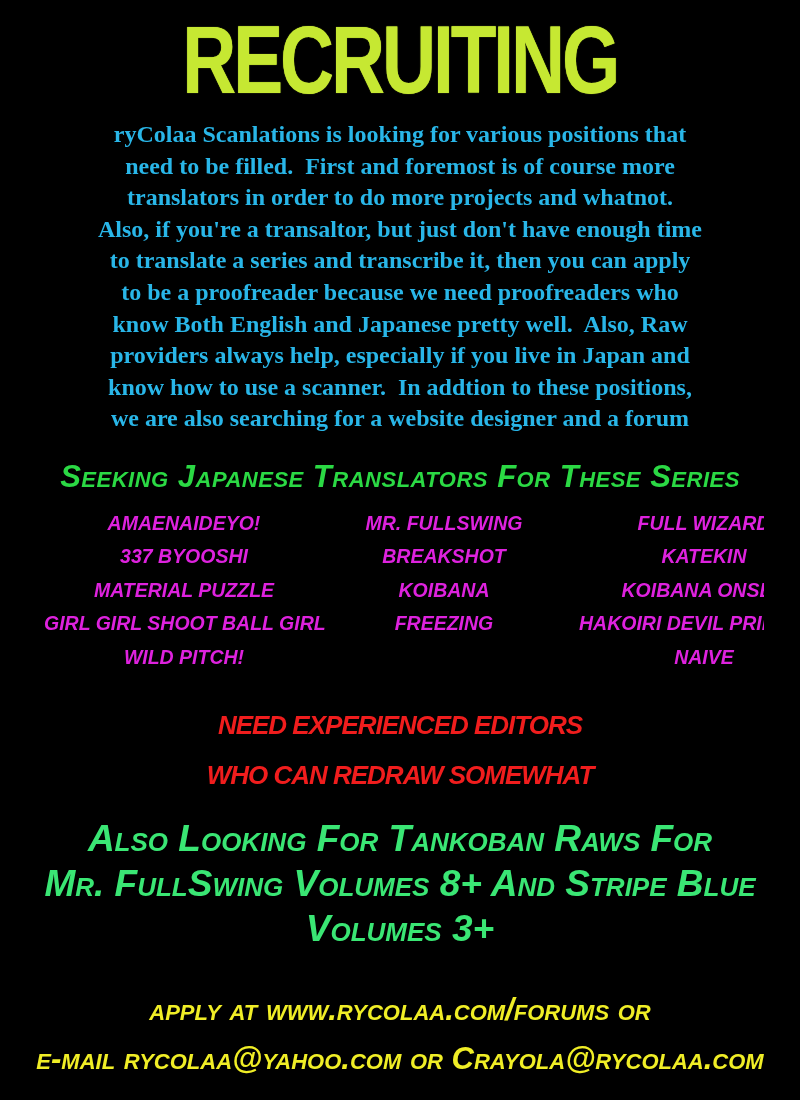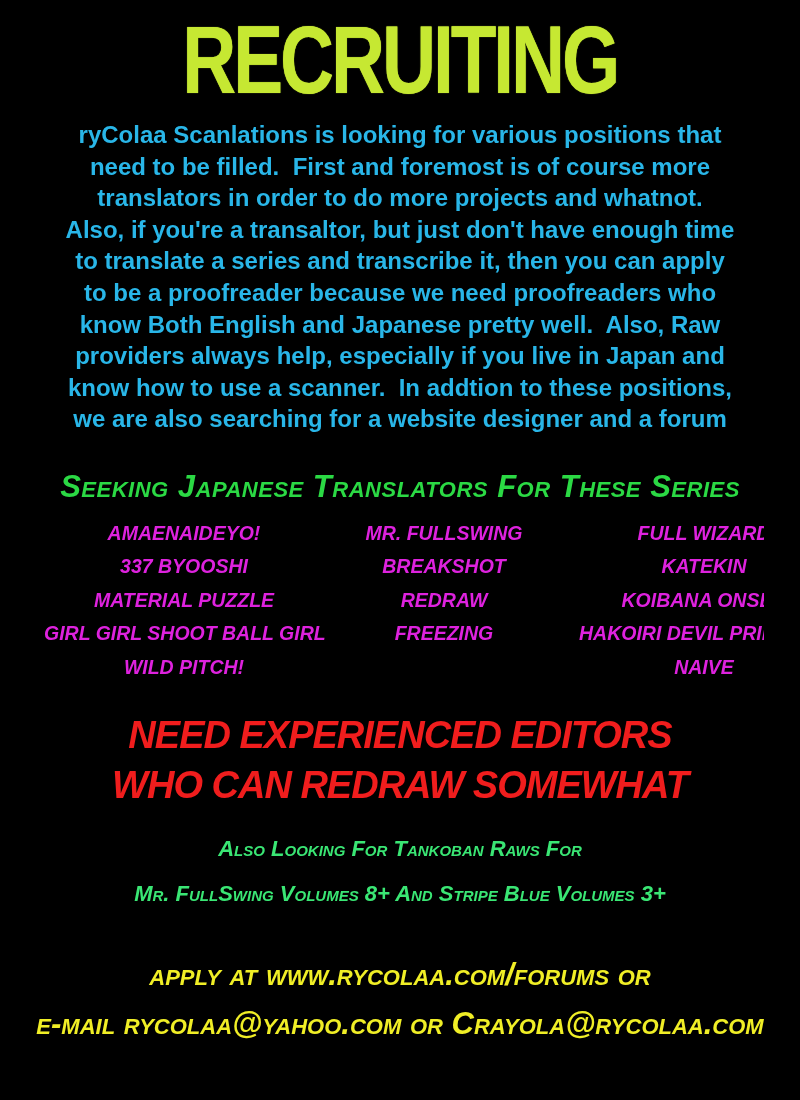--- a/index.html
+++ b/index.html
@@ -32,26 +32,27 @@
     text-shadow: 0 0 1px var(--title, #c6e832);
   }
 
   
   .intro {
     margin-top: 9px;
     color: var(--intro, #29b6e8);
     font-size: 24px;
     font-weight: bold;
     line-height: 31.6px;
+    font-family: Liberation Serif, serif;
   }
   .intro > div { white-space: pre-wrap; }
 
   
   .series-heading {
-    margin: 32px 0 0 0;
+    margin: 22px 0 0 0;
     font-size: 31px;
     font-weight: bold;
     font-style: italic;
     font-variant: small-caps;
     letter-spacing: 0.5px;
     line-height: 40px;
     color: var(--series_heading, #2bd944);
   }
 
   
@@ -67,32 +68,32 @@
     font-style: italic;
     line-height: 33.5px;
     white-space: nowrap;
     color: var(--series_item, #de22de);
   }
 
   
   .editors {
     margin-top: 26px;
     color: var(--editors, #f01d1d);
-    font-size: 38px;
+    font-size: 26px;
     font-weight: bold;
     font-style: italic;
     line-height: 50px;
     letter-spacing: -1px;
   }
 
   
   .raws {
     margin-top: 16px;
     color: var(--raws, #3ae674);
-    font-size: 22px;
+    font-size: 37px;
     font-weight: bold;
     font-style: italic;
     font-variant: small-caps;
     line-height: 45px;
   }
 
   
   .contact {
     margin-top: 34px;
     color: var(--contact, #f0ee26);
@@ -131,21 +132,21 @@
     <div class="series-col">
         <div>AMAENAIDEYO!</div>
         <div>337 BYOOSHI</div>
         <div>MATERIAL PUZZLE</div>
         <div>GIRL GIRL SHOOT BALL GIRL</div>
         <div>WILD PITCH!</div>
       </div>
     <div class="series-col">
         <div>MR. FULLSWING</div>
         <div>BREAKSHOT</div>
-        <div>REDRAW</div>
+        <div>KOIBANA</div>
         <div>FREEZING</div>
       </div>
     <div class="series-col">
         <div>FULL WIZARD</div>
         <div>KATEKIN</div>
         <div>KOIBANA ONSEN</div>
         <div>HAKOIRI DEVIL PRINCESS</div>
         <div>NAIVE</div>
       </div>
   </div>

